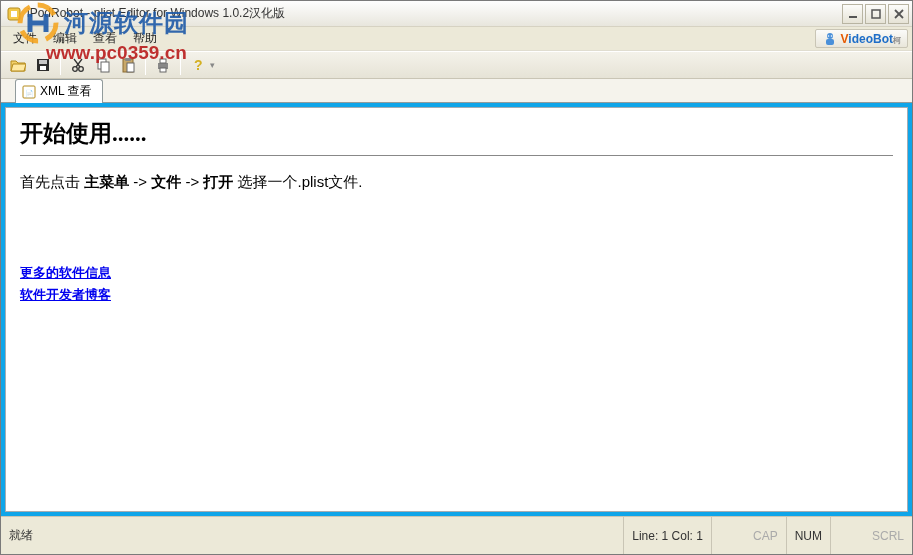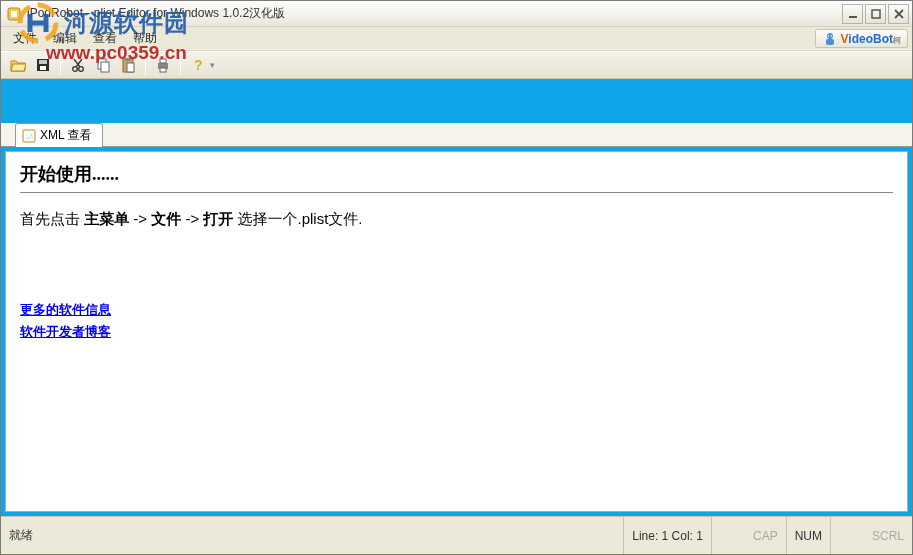--- a/index.html
+++ b/index.html
@@ -20,27 +20,27 @@
 .videobot .vb-icon { width: 16px; height: 16px; margin-right: 3px; }
 .videobot .vb-text { font-size: 12px; font-weight: bold; }
 .vb-v { color: #e65a00; }
 .vb-rest { color: #1e6ec8; }
 .vb-sub { color: #8e8e8e; font-size: 8px; }
 
 .toolbar { height: 28px; background: linear-gradient(#f4f2ea,#e6e3d6); border-top: 1px solid #fff; border-bottom: 1px solid #c9c5b5; display: flex; align-items: center; padding: 0 6px; gap: 3px; }
 .toolbar .tb-sep { width: 1px; height: 20px; background: #c3bfae; margin: 0 3px; border-right: 1px solid #fff; }
 .tb-btn { width: 22px; height: 22px; display: flex; align-items: center; justify-content: center; cursor: pointer; border-radius: 2px; }
 
-.tabstrip { height: 24px; background: #f5f3ec; border-bottom: 1px solid #919b9c; display: flex; align-items: flex-end; padding-left: 14px; margin-top: 44px; }
+.tabstrip { height: 24px; background: #f5f3ec; border-bottom: 1px solid #919b9c; display: flex; align-items: flex-end; padding-left: 14px; }
 .tab { background: #fff; border: 1px solid #919b9c; border-bottom: none; border-top-left-radius: 3px; border-top-right-radius: 3px; padding: 3px 10px 3px 6px; font-size: 12px; display: flex; align-items: center; gap: 4px; position: relative; top: 1px; }
 .tab .tab-icon { width: 14px; height: 14px; }
 
 .content { flex: 1; background: #fff; margin: 4px; border: 1px solid #a5acb2; padding: 0; position: relative; overflow: hidden; }
 .content-inner { padding: 10px 14px; font-size: 12px; color: #000; }
-.content h2 { font-size: 18px; font-weight: bold; margin-bottom: 6px; font-family: "SimSun", serif; }
+.content h2 { font-size: 23px; font-weight: bold; margin-bottom: 6px; font-family: "SimSun", serif; }
 .content hr { border: none; border-top: 1px solid #888; margin-bottom: 14px; }
 .content .intro { font-size: 15px; line-height: 1.6; }
 .content .intro b { font-weight: bold; }
 .content .links { margin-top: 68px; }
 .content .links a { display: block; color: #0000ee; text-decoration: underline; font-size: 13px; font-weight: bold; line-height: 1.7; cursor: pointer; }
 
 .statusbar { height: 38px; background: #ece9d8; border-top: 1px solid #c9c5b5; display: flex; align-items: center; font-size: 12px; color: #333; }
 .statusbar .sb-cell { padding: 0 8px; border-right: 1px solid #c9c5b5; height: 100%; display: flex; align-items: center; }
 .statusbar .sb-ready { flex: 1; }
 .statusbar .sb-dim { color: #aaa; margin-left: 33px; }

